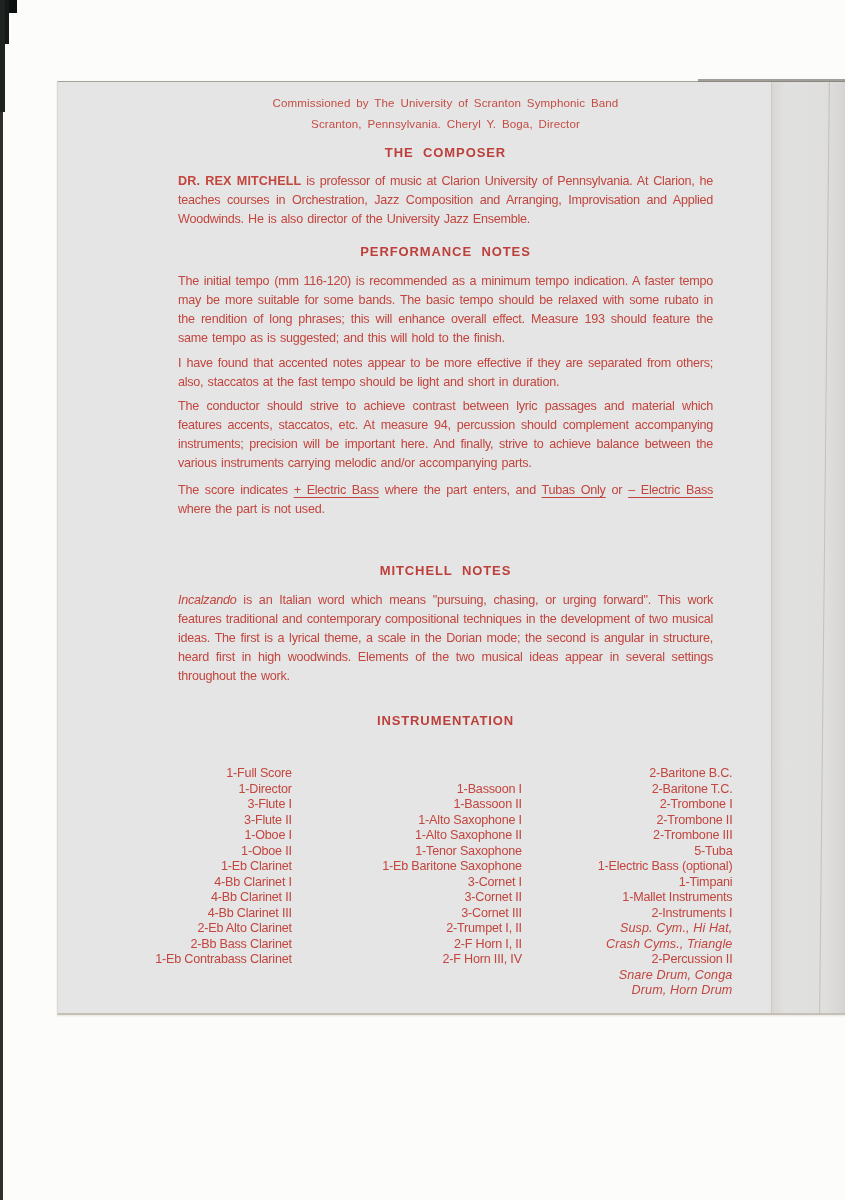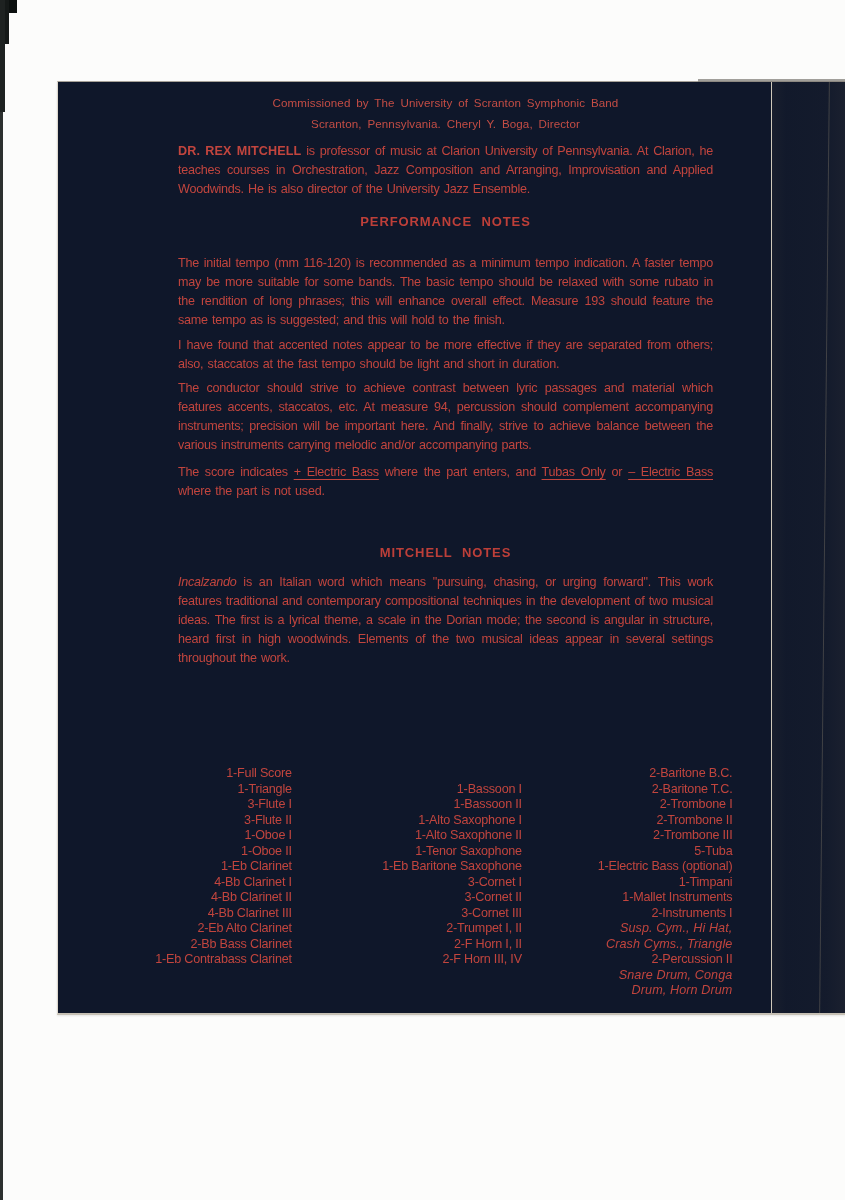--- a/index.html
+++ b/index.html
@@ -9,21 +9,21 @@
     font-family:"Liberation Sans","DejaVu Sans",sans-serif;
   }
   
   .edge-strip{position:absolute;left:0;top:0;width:3px;height:1200px;background:#2c302f;}
   .edge-corner-a{position:absolute;left:0;top:0;width:17px;height:13px;background:#0c100f;}
   .edge-corner-b{position:absolute;left:0;top:0;width:9px;height:44px;background:#151918;}
   .edge-corner-c{position:absolute;left:0;top:0;width:5px;height:112px;background:#1e2221;}
   
   .paper{
     position:absolute;left:57px;top:81px;width:788px;height:931px;
-    background:#0f172a;
+    background:#e5e5e5;
     border-top:1px solid #a6a198;
     border-left:1px solid #ddd7cc;
     border-bottom:2px solid #c6c0b4;
     box-shadow:0 1px 2px rgba(0,0,0,0.10);
     color:#c2453e;
   }
   .fold-region{
     position:absolute;left:713px;top:0;bottom:0;right:0;
     background:linear-gradient(90deg, rgba(107,96,80,0.10) 0, rgba(107,96,80,0.03) 14px, rgba(107,96,80,0.05) 54px, rgba(107,96,80,0.13) 100%);
     border-left:1px solid #d0c9bb;
@@ -48,21 +48,21 @@
   .h-composer{margin-top:14px;}
   .h-performance{margin-top:15px;}
   .h-program{margin-top:44px;}
   .h-instr{margin-top:27px;}
   p.body{
     margin:0;text-align:justify;
     font-size:12.6px;line-height:19px;letter-spacing:-0.25px;word-spacing:1px;
     color:#c2453e;
   }
   p.p-composer{margin-top:11px;}
-  p.p-perf1{margin-top:24px;}
+  p.p-perf1{margin-top:12px;}
   p.p-perf2{margin-top:6px;}
   p.p-perf3{margin-top:5px;}
   p.p-perf4{margin-top:8px;}
   p.p-program{margin-top:12px;}
   .lead-bold{font-weight:bold;letter-spacing:0.1px;}
   em{font-style:italic;}
   .u{text-decoration:underline;text-underline-offset:2.5px;text-decoration-thickness:1px;}
   
   .instr{position:absolute;left:84px;top:671px;width:680px;height:330px;}
   .col{position:absolute;top:13px;text-align:right;}
@@ -91,37 +91,39 @@
   <div class="paper">
     <div class="fold-region">
       <div class="fold-crease"></div>
     </div>
     <div class="edge-notch"></div>
 
     <div class="content">
       <div class="credit l1">Commissioned by The University of Scranton Symphonic Band</div>
       <div class="credit l2">Scranton, Pennsylvania.  Cheryl Y. Boga, Director</div>
 
+      <div class="heading h-composer">THE COMPOSER</div>
       <p class="body p-composer"><span class="lead-bold">DR. REX MITCHELL</span><span> is professor of music at Clarion University of Pennsylvania.  At Clarion, he teaches courses in Orchestration, Jazz Composition and Arranging, Improvisation and Applied Woodwinds.  He is also director of the University Jazz Ensemble.</span></p>
 
       <div class="heading h-performance">PERFORMANCE NOTES</div>
       <p class="body p-perf1">The initial tempo (mm 116-120) is recommended as a minimum tempo indication.  A faster tempo may be more suitable for some bands.  The basic tempo should be relaxed with some rubato in the rendition of long phrases; this will enhance overall effect.  Measure 193 should feature the same tempo as is suggested; and this will hold to the finish.</p>
       <p class="body p-perf2">I have found that accented notes appear to be more effective if they are separated from others; also, staccatos at the fast tempo should be light and short in duration.</p>
       <p class="body p-perf3">The conductor should strive to achieve contrast between lyric passages and material  which features accents, staccatos, etc.  At measure 94, percussion should complement accompanying instruments; precision will be important here.  And finally, strive to achieve balance between the various instruments carrying melodic and/or accompanying parts.</p>
       <p class="body p-perf4" id="para4"><span>The score indicates </span><span class="u">+ Electric Bass</span><span> where the part enters, and </span><span class="u">Tubas Only</span><span> or </span><span class="u">– Electric Bass</span><span> where the part is not used.</span></p>
 
       <div class="heading h-program">MITCHELL NOTES</div>
       <p class="body p-program"><em>Incalzando</em><span> is an Italian word which means "pursuing, chasing, or urging forward".  This work features traditional and contemporary compositional techniques in the development of two musical ideas.  The first is a lyrical theme, a scale in the Dorian mode; the second is angular in structure, heard first in high woodwinds.  Elements of the two musical ideas appear in several settings throughout the work.</span></p>
 
+      <div class="heading h-instr">INSTRUMENTATION</div>
     </div>
 
     <div class="instr">
       <div class="col c1" id="col1">
           <div class="row"><span class="qty">1-</span><span>Full Score</span></div>
-          <div class="row"><span class="qty">1-</span><span>Triangle</span></div>
+          <div class="row"><span class="qty">1-</span><span>Director</span></div>
           <div class="row"><span class="qty">3-</span><span>Flute I</span></div>
           <div class="row"><span class="qty">3-</span><span>Flute II</span></div>
           <div class="row"><span class="qty">1-</span><span>Oboe I</span></div>
           <div class="row"><span class="qty">1-</span><span>Oboe II</span></div>
           <div class="row"><span class="qty">1-</span><span>Eb Clarinet</span></div>
           <div class="row"><span class="qty">4-</span><span>Bb Clarinet I</span></div>
           <div class="row"><span class="qty">4-</span><span>Bb Clarinet II</span></div>
           <div class="row"><span class="qty">4-</span><span>Bb Clarinet III</span></div>
           <div class="row"><span class="qty">2-</span><span>Eb Alto Clarinet</span></div>
           <div class="row"><span class="qty">2-</span><span>Bb Bass Clarinet</span></div>

